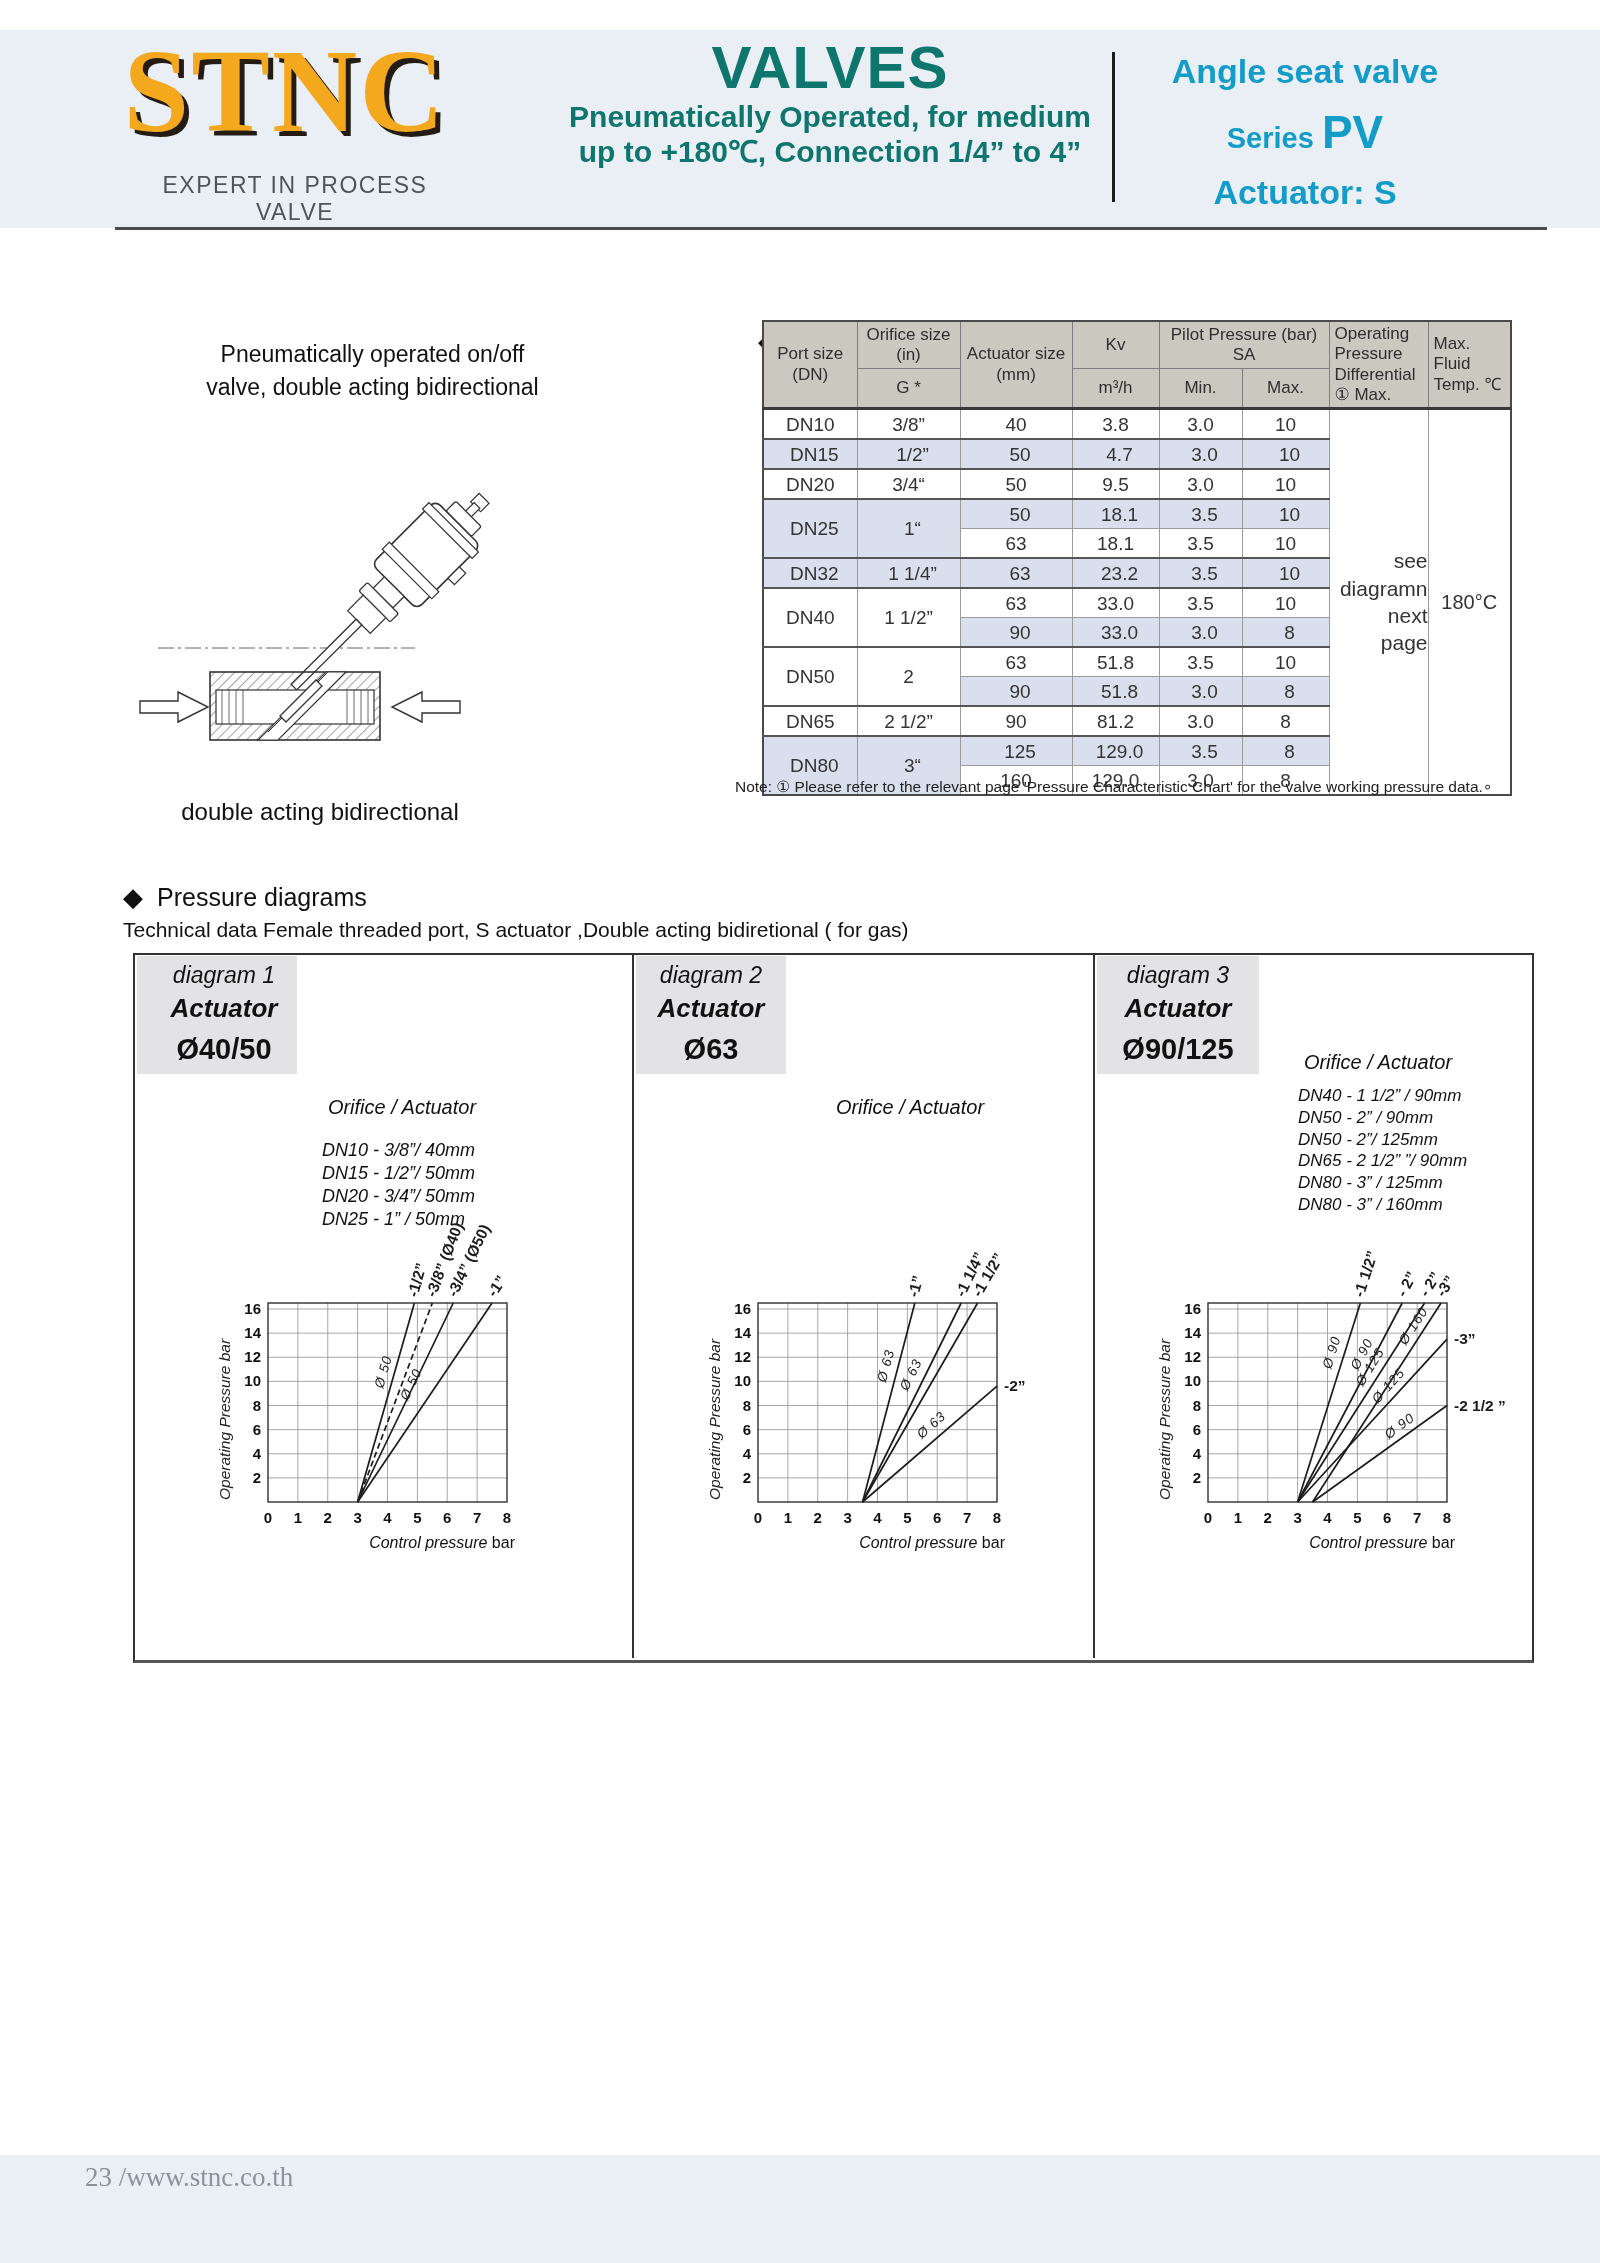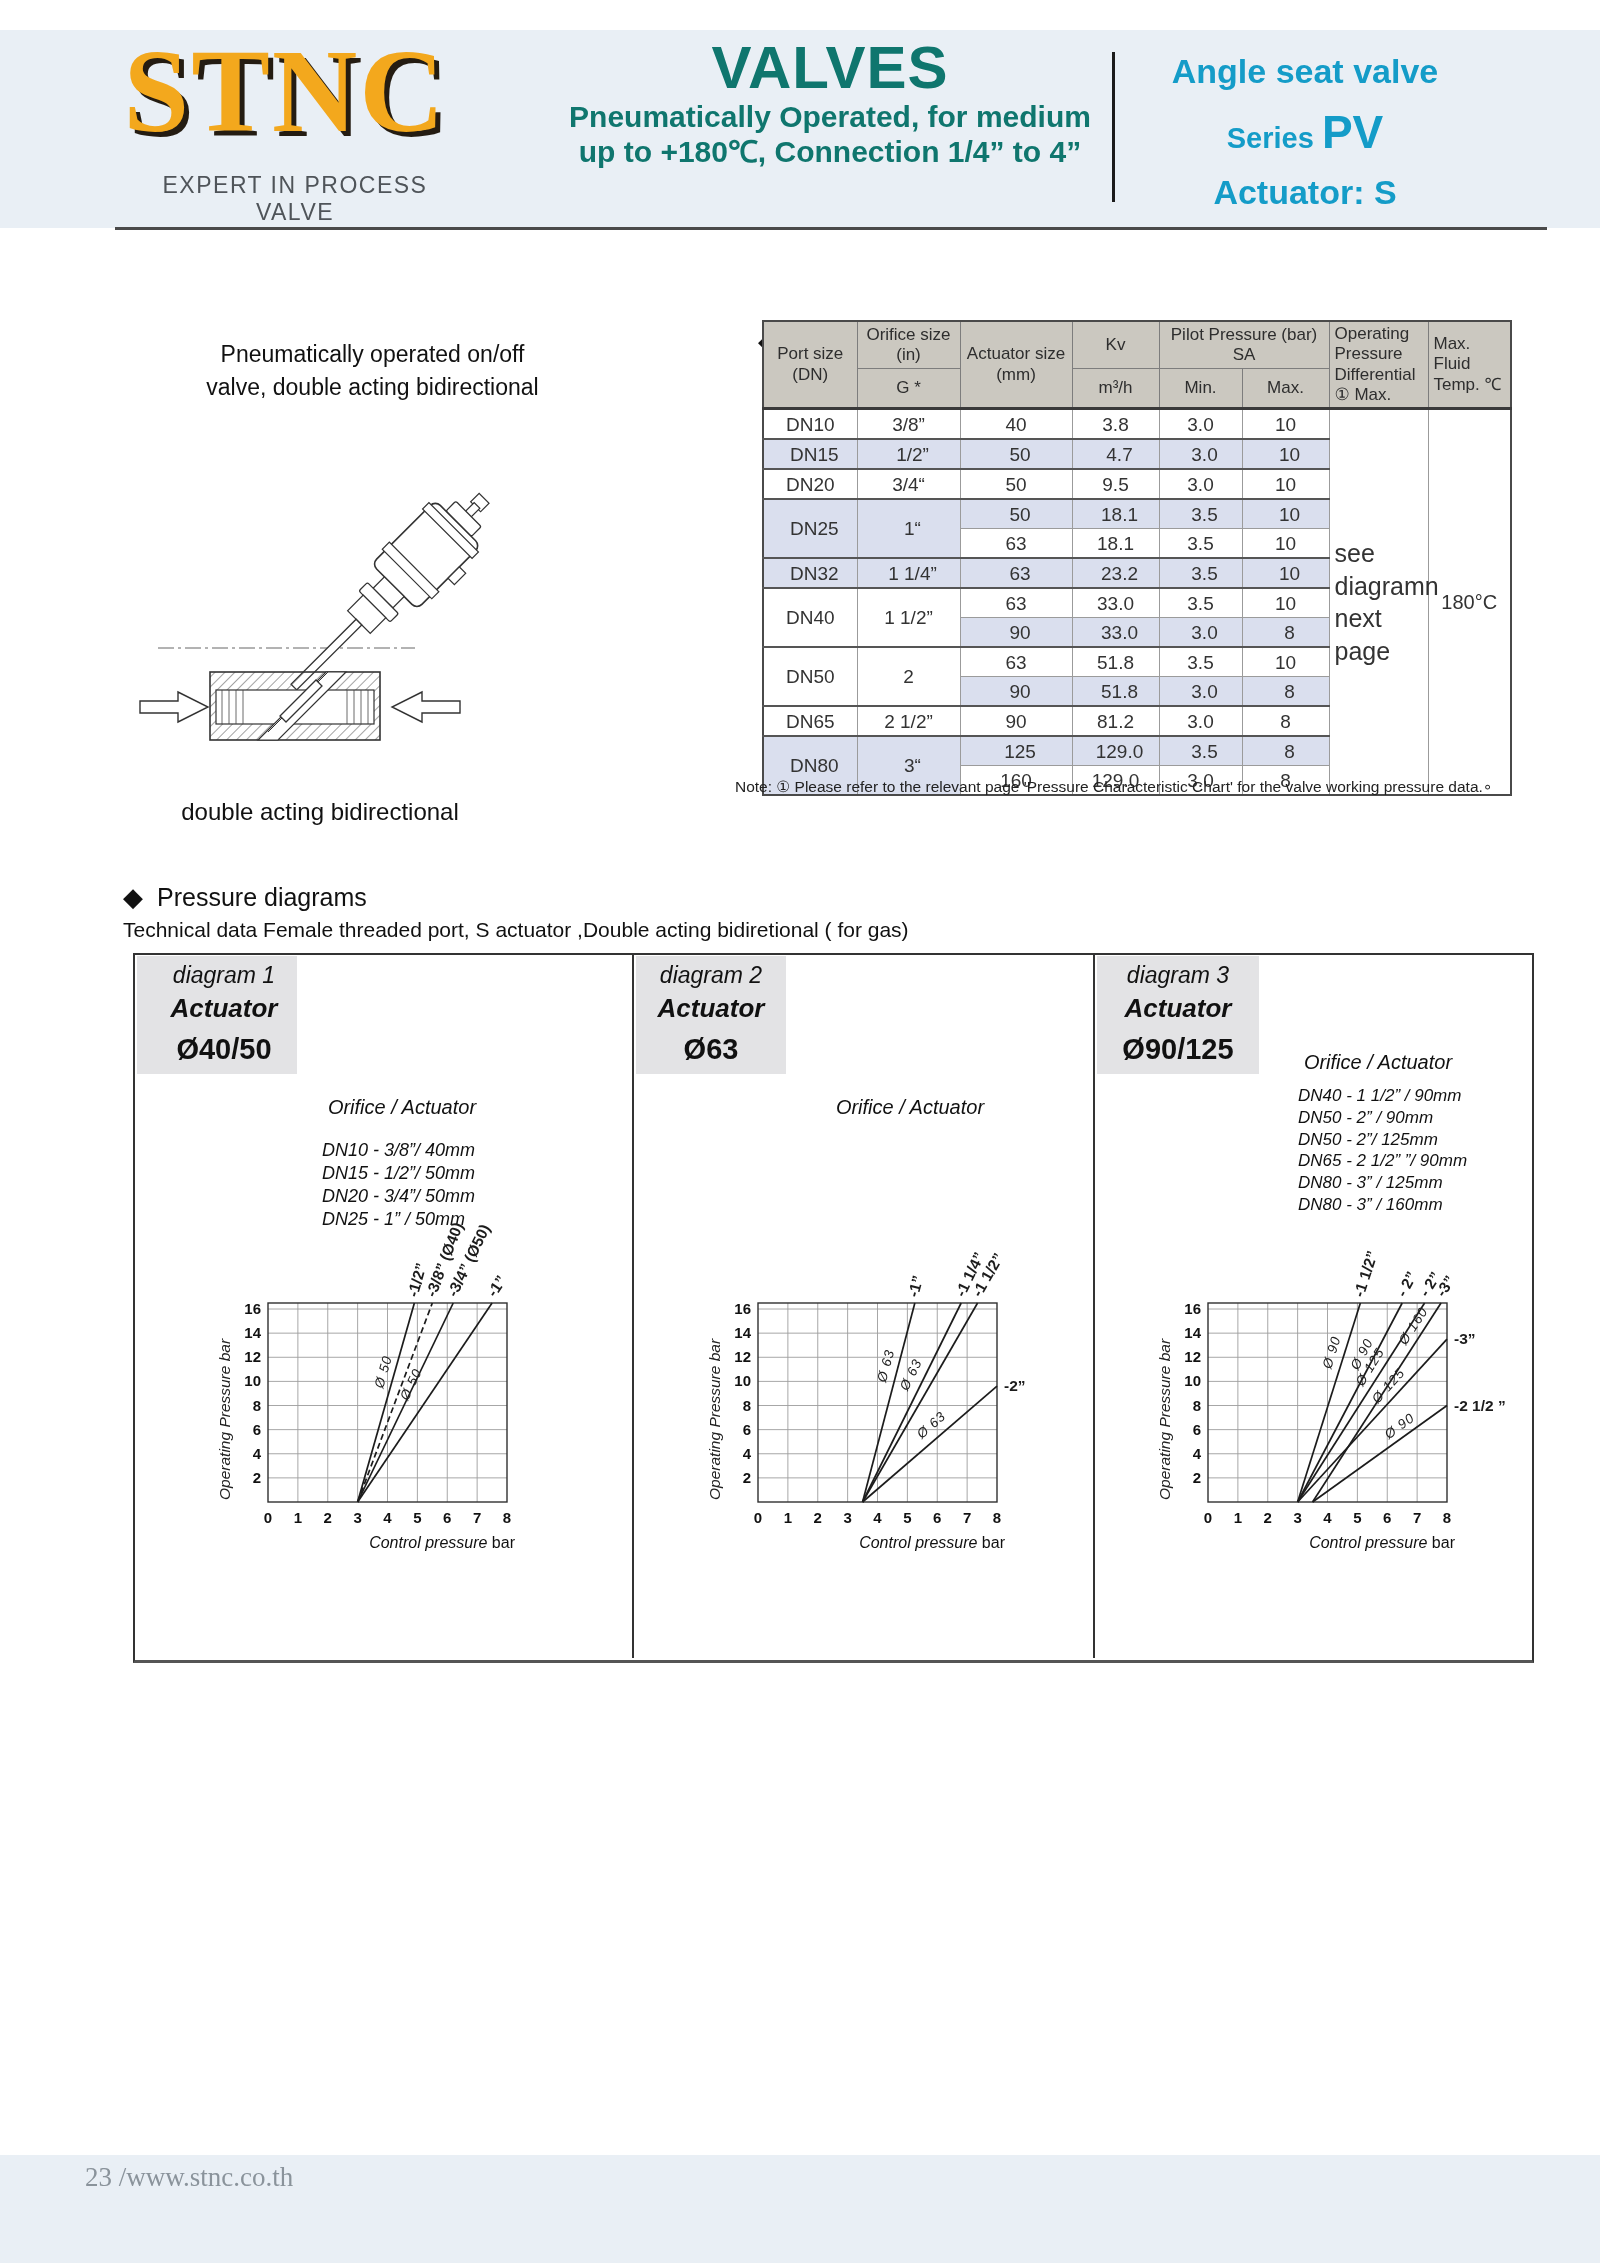--- a/index.html
+++ b/index.html
@@ -37,21 +37,21 @@
   #spec-table th{background:#cbc8c0;border:1px solid #7d7d7d;font-size:17px;font-weight:400;
               color:#2e2e2e;white-space:pre-line;line-height:1.2;padding:1px 2px;}
   #spec-table thead tr.h1 th{height:44px;}
   #spec-table thead tr.h2 th{height:36px;}
   #spec-table th[rowspan],#spec-table tr.h2 th{border-bottom:3px solid #3a3a3a;}
   #spec-table tbody td{border:1px solid #9b9b9b;height:28px;font-size:19px;color:#333;
               text-align:center;line-height:1;padding:0;}
   #spec-table tr.gs td{border-top:2px solid #555;}
   #spec-table tr.shaded td{background:#dadfee;padding-left:8px;}
   #spec-table td.wcell{background:#fff;}
-  #spec-table td.opcell{text-align:left;font-size:25px;line-height:1.3;padding-left:5px;
+  #spec-table td.opcell{text-align:right;font-size:21px;line-height:1.3;padding-left:5px;
               white-space:pre-line;vertical-align:middle;}
   #spec-table td.tcell{font-size:20px;border-radius:8px;}
   #spec-table th.oph{text-align:left;padding-left:5px;}
   .table-note{position:absolute;left:735px;top:778px;width:820px;font-size:15.5px;color:#222;}
   
   .press-sub{position:absolute;left:123px;top:918px;font-size:21px;color:#111;}
   .press-box{position:absolute;left:133px;top:953px;width:1397px;height:705px;
              border:2px solid #333;border-bottom:3px solid #555;background:#fff;}
   .pdiv{position:absolute;top:953px;width:2px;height:705px;background:#333;}
   .dg-label{position:absolute;top:956px;height:118px;background:#e3e3e5;text-align:center;

